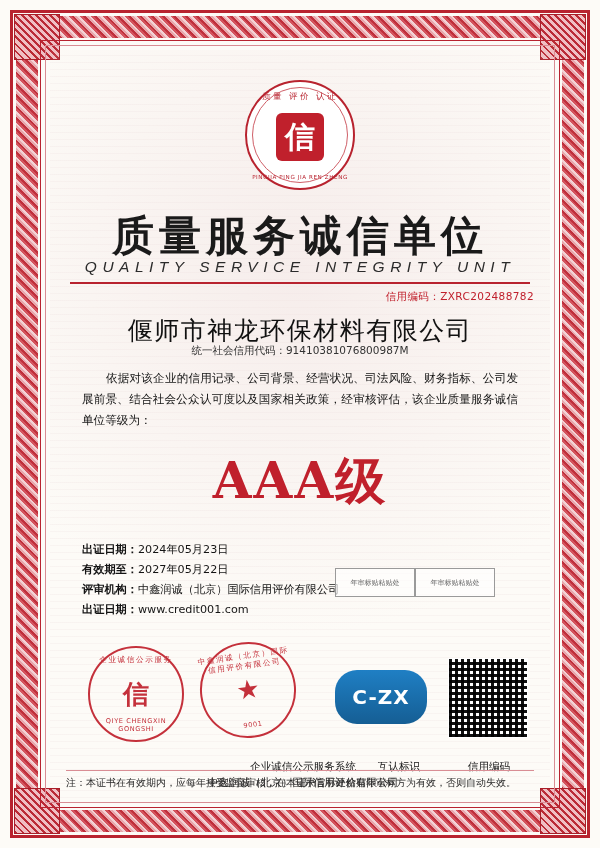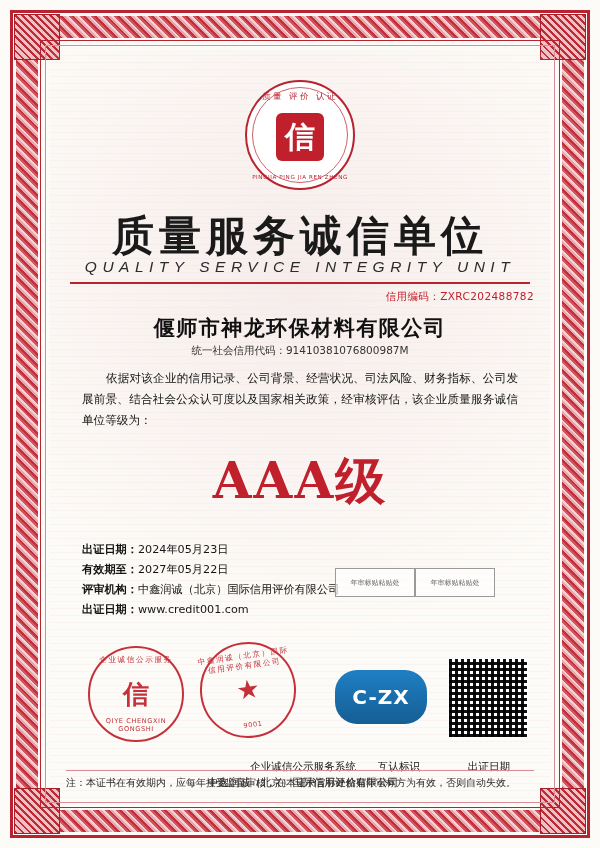--- a/index.html
+++ b/index.html
@@ -182,22 +182,22 @@
     font-family: "DejaVu Sans", sans-serif;
   }
 
   
   .company-name {
     position: absolute;
     top: 264px;
     left: 0; right: 0;
     text-align: center;
     font-family: "DejaVu Sans", sans-serif;
-    font-size: 21px;
-    font-weight: bold;
+    font-size: 25px;
+    font-weight: normal;
     color: #111111;
     letter-spacing: 1.5px;
   }
   .company-usci {
     position: absolute;
     top: 294px;
     left: 0; right: 0;
     text-align: center;
     font-family: "DejaVu Sans", sans-serif;
     font-size: 10.5px;
@@ -463,20 +463,20 @@
 
       <div class="mutual-logo">C-ZX</div>
       <div class="qr"></div>
     </div>
 
     <div class="seal-captions">
       <div class="caption-line1">企业诚信公示服务系统</div>
       <div>中鑫润诚（北京）国际信用评价有限公司</div>
       <div class="caption-right">
         <span>互认标识</span>
-        <span>出证日期</span>
+        <span>信用编码</span>
       </div>
     </div>
 
     <div class="footnote">注：本证书在有效期内，应每年接受监督审核，在本证书旨标处粘贴年审标方为有效，否则自动失效。</div>
 
   </div>
 </div>
 
 </body></html>

